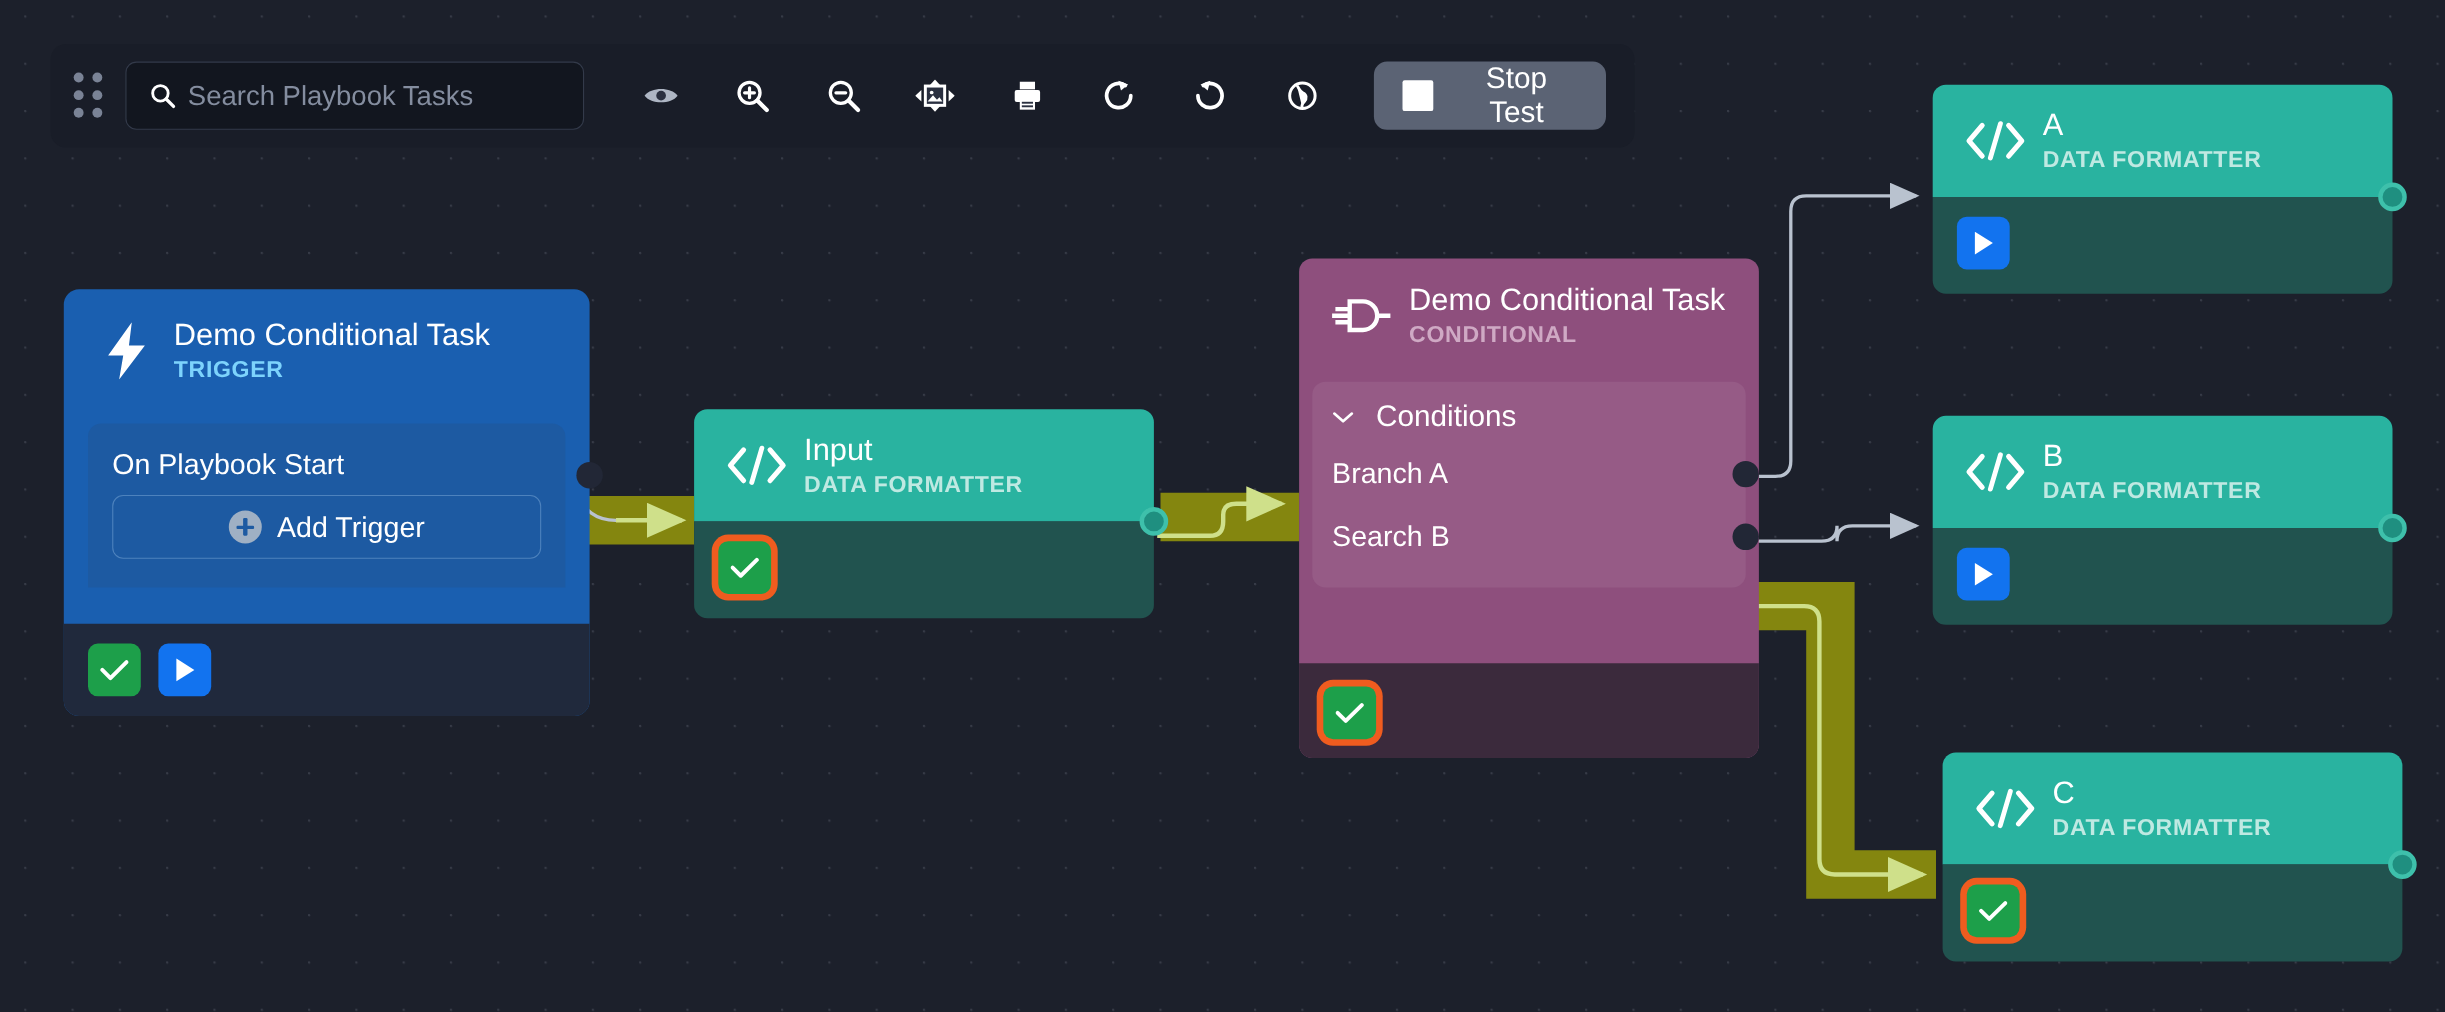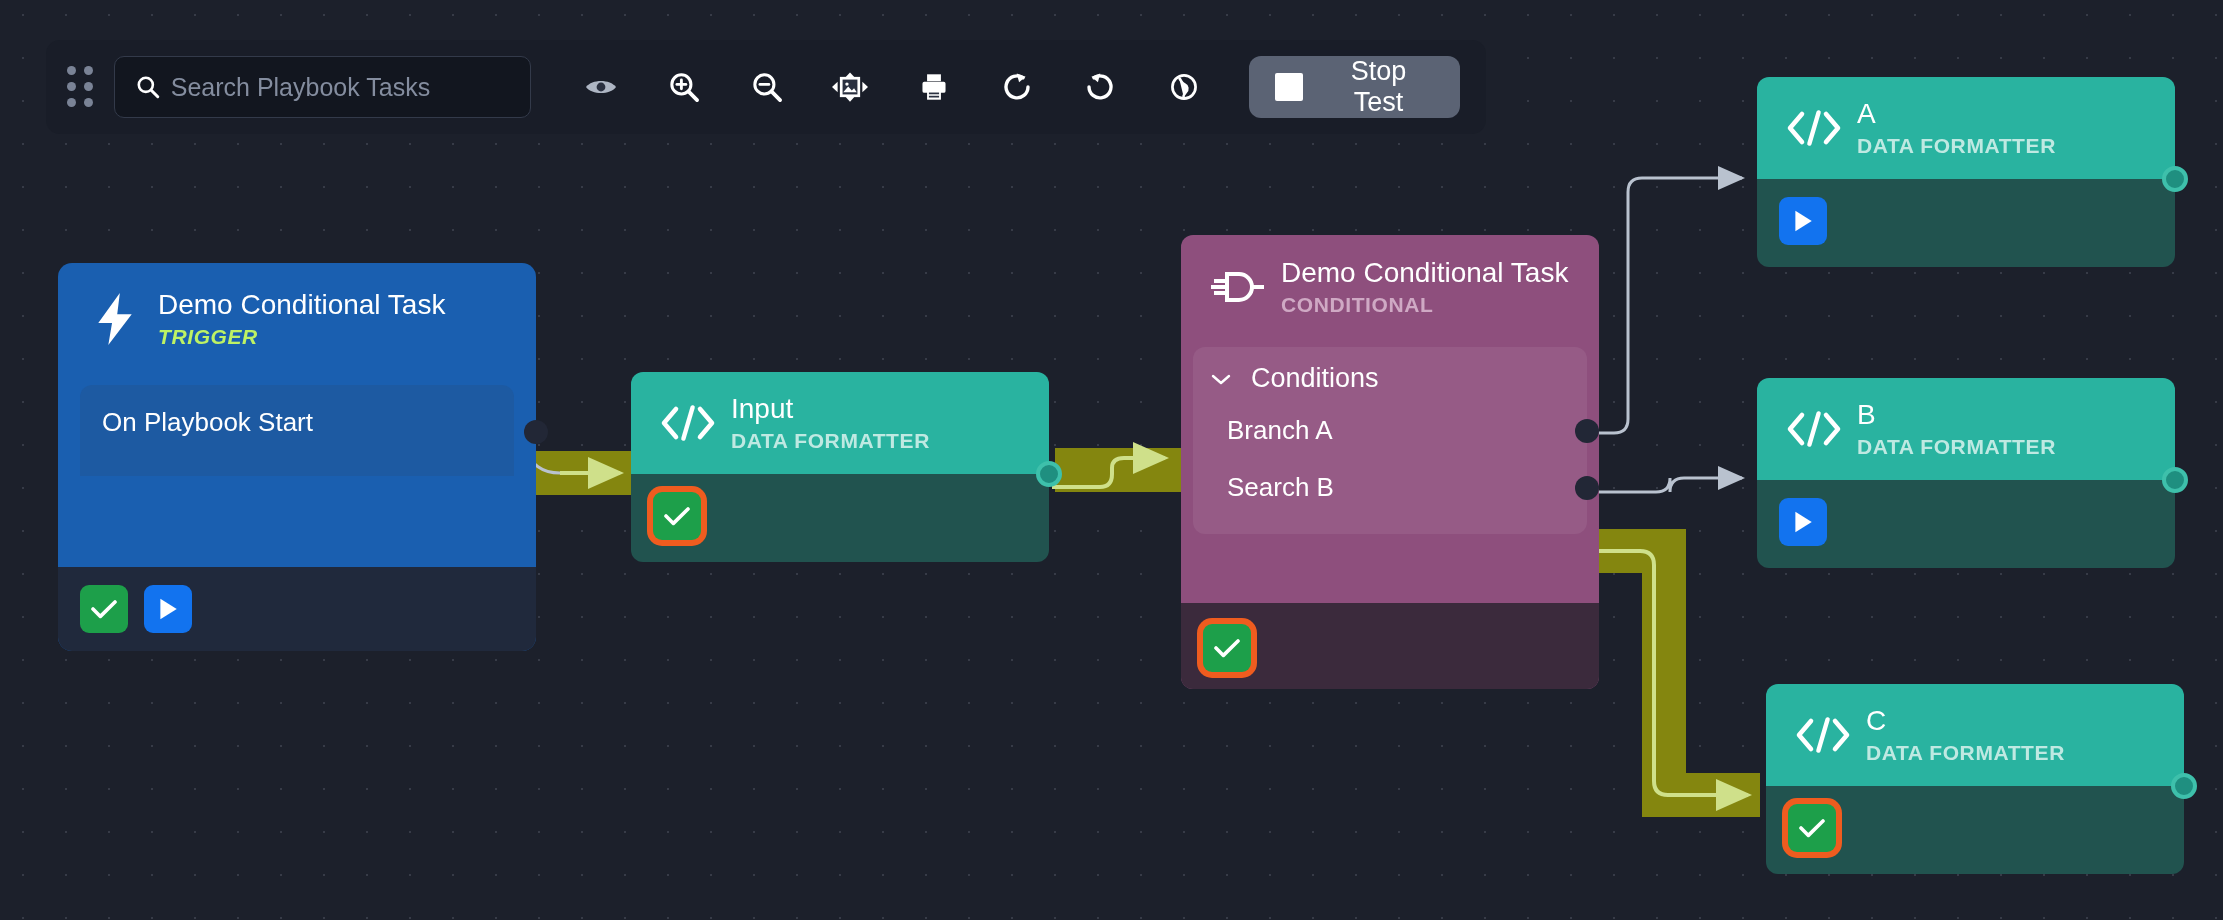--- a/index.html
+++ b/index.html
@@ -195,21 +195,21 @@
   }
 
   
   #node-trigger {
     left: 58px; top: 263px;
     width: 478px; height: 388px;
     background: #1a5fb0;
     border-radius: 14px;
   }
   #node-trigger .node-head { height: 112px; }
-  #node-trigger .node-sub { color: #bef264; font-style: italic; }
+  #node-trigger .node-sub { color: #7dd3fc; }
   #node-trigger .inner-card {
     margin: 10px 22px 0 22px;
     background: #1d5aa2;
     border-radius: 12px 12px 0 0;
     padding: 22px 22px 26px 22px;
   }
   .inner-card .row-label {
     color: #ffffff;
     font-size: 26px;
     margin-bottom: 12px;
@@ -300,21 +300,21 @@
     flex: none;
   }
   .cond-header .ctext { color: #ffffff; font-size: 27px; }
   .branch-row {
     position: relative;
     height: 57px;
     display: flex;
     align-items: center;
     padding: 0 18px;
   }
-  .branch-row .btext { color: #ffffff; font-size: 26px; margin-left: 16px; }
+  .branch-row .btext { color: #ffffff; font-size: 26px; }
   #node-cond .node-foot {
     position: absolute;
     left: 0; bottom: 0;
     width: 100%;
     height: 86px;
     background: #3b2a3c;
     border-radius: 0 0 12px 12px;
     padding-top: 18px;
   }
 
@@ -472,20 +472,24 @@
       </span>
       <span class="node-titles">
         <span class="node-title">Demo Conditional Task</span>
         <span class="node-sub">TRIGGER</span>
       </span>
     </div>
 
     <div class="node-body">
       <div class="inner-card">
         <div class="row-label">On Playbook Start</div>
+        <button class="add-trigger">
+          <span class="plus-circle"></span>
+          <span>Add Trigger</span>
+        </button>
       </div>
     </div>
 
     <div class="node-foot">
       <span class="chip ok">
         <svg width="26" height="20" viewBox="0 0 26 20">
           <path d="M2,10 L9.4,17.4 L24,3" fill="none" stroke="#ffffff" stroke-width="3.6" stroke-linecap="round" stroke-linejoin="round"></path>
         </svg>
       </span>
       <span class="chip play">

